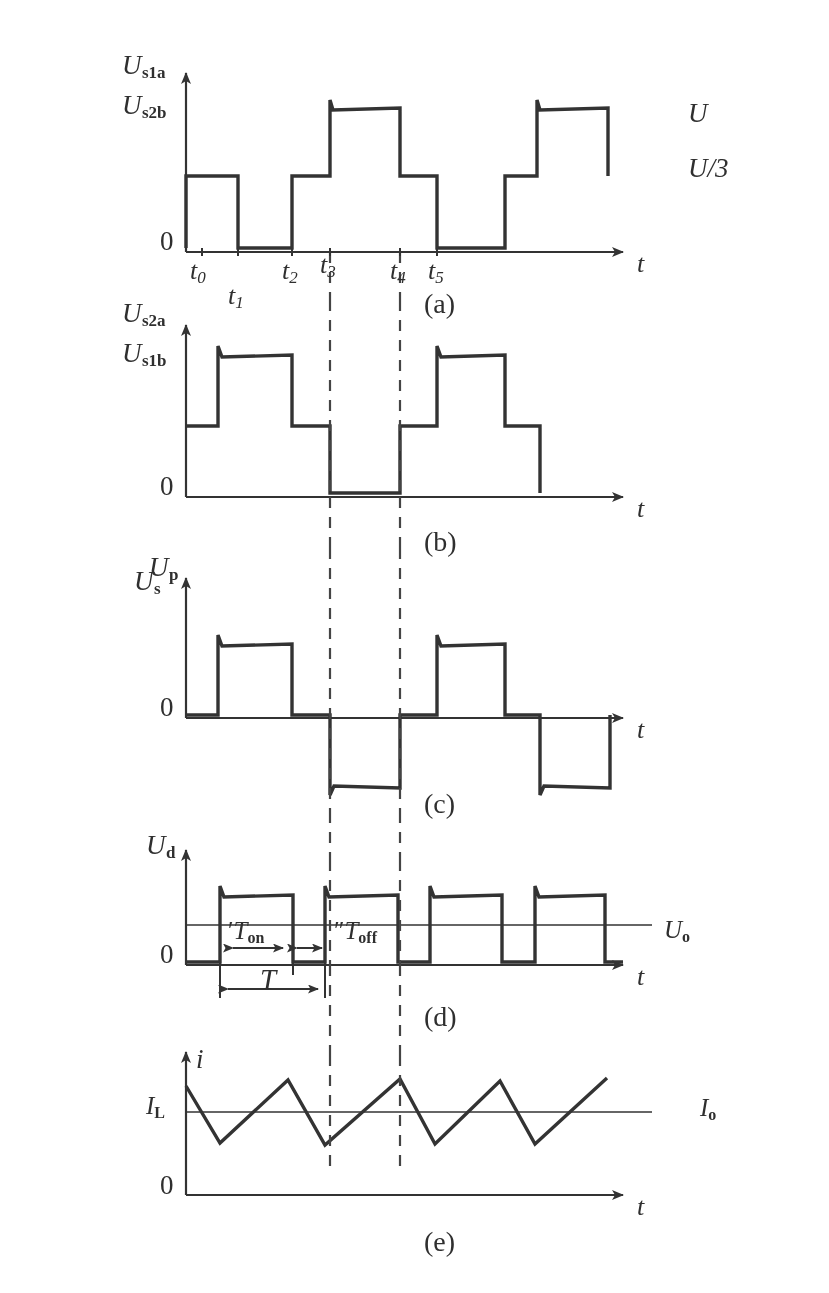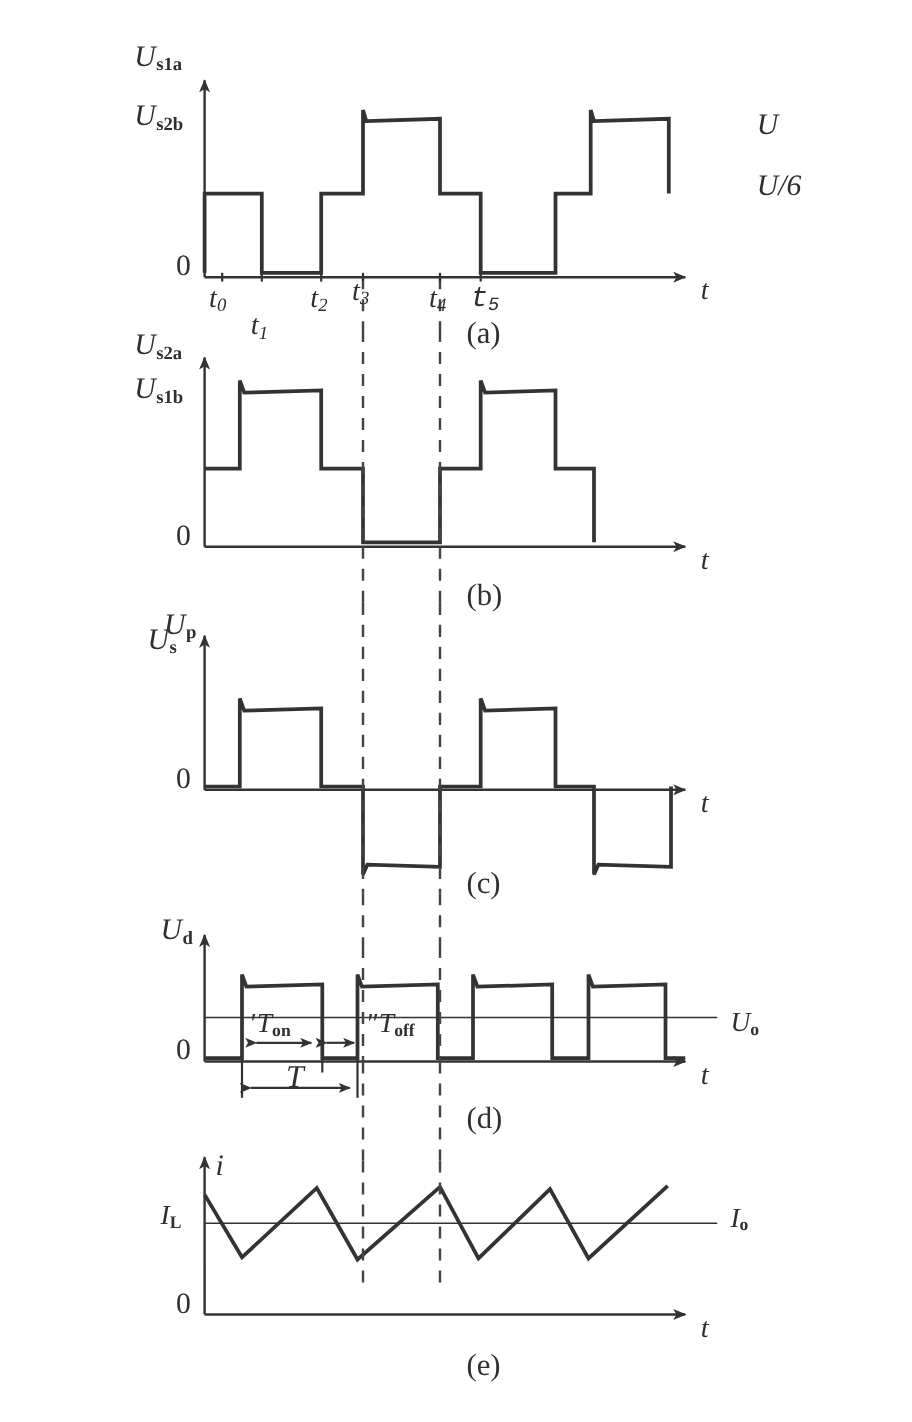--- a/index.html
+++ b/index.html
@@ -156,33 +156,33 @@
       <path class="axis" d="M186,1195 L186,1052" marker-end="url(#ah)"></path>
       <path class="lvl" d="M186,1112 L652,1112"></path>
       <path class="wf" d="
         M186,1086 L220,1143 L288,1080 L325,1145
         L400,1079 L435,1144 L500,1081 L535,1144 L607,1078"></path>
       <path class="dash" d="M330,1055 L330,1175"></path>
       <path class="dash" d="M400,1055 L400,1175"></path>
     </g>
   </svg>
 
-  <div class="lbl var" style="left:122px; top:38px;"><span>U</span><sub>s1a</sub></div>
+  <div class="lbl var" style="left:122px; top:52px;"><span>U</span><sub>s1a</sub></div>
   <div class="lbl var" style="left:122px; top:92px;font-family:Liberation Serif, serif;"><span>U</span><sub>s2b</sub></div>
   <div class="lbl zero" style="left:160px; top:228px;"><span>0</span></div>
   <div class="lbl taxis" style="left:637px; top:251px;"><span>t</span></div>
   <div class="lbl plain" style="left:688px; top:100px;"><span>U</span></div>
-  <div class="lbl plain" style="left:688px; top:155px;"><span>U/6</span></div>
+  <div class="lbl plain" style="left:688px; top:155px;"><span>U/3</span></div>
 
   <div class="lbl vart" style="left:190px; top:258px;"><span>t</span><sub>0</sub></div>
   <div class="lbl vart" style="left:228px; top:258px;margin-top:25px;"><span>t</span><sub>1</sub></div>
   <div class="lbl vart" style="left:282px; top:258px;"><span>t</span><sub>2</sub></div>
   <div class="lbl vart" style="left:320px; top:252px;font-family:Liberation Serif, serif;"><span>t</span><sub>3</sub></div>
   <div class="lbl vart" style="left:390px; top:258px;"><span>t</span><sub>4</sub></div>
-  <div class="lbl vart" style="left:428px; top:258px;font-family:Liberation Mono, monospace;"><span>t</span><sub>5</sub></div>
+  <div class="lbl vart" style="left:428px; top:258px;"><span>t</span><sub>5</sub></div>
 
   <div class="lbl panel" style="left:424px; top:290px;"><span>(a)</span></div>
 
   <div class="lbl var" style="left:122px; top:300px;"><span>U</span><sub>s2a</sub></div>
   <div class="lbl var" style="left:122px; top:340px;"><span>U</span><sub>s1b</sub></div>
   <div class="lbl zero" style="left:160px; top:473px;"><span>0</span></div>
   <div class="lbl taxis" style="left:637px; top:496px;"><span>t</span></div>
   <div class="lbl panel" style="left:424px; top:528px;"><span>(b)</span></div>
 
   <div class="lbl var" style="left:134px; top:554px;margin-left:15px;"><span>U</span><sub>p</sub></div>
@@ -197,16 +197,16 @@
   <div class="lbl dimlbl" style="left:664px; top:917px;"><span>U</span><sub>o</sub></div>
   <div class="lbl dimlbl" style="left:228px; top:918px;"><span class="prime">′</span><span>T</span><sub>on</sub></div>
   <div class="lbl dimlbl" style="left:334px; top:918px;text-align:right;"><span class="prime">″</span><span>T</span><sub>off</sub></div>
   <div class="lbl dimlbl" style="left:260px; top:965px; font-size:29px;"><span>T</span></div>
   <div class="lbl panel" style="left:424px; top:1003px;"><span>(d)</span></div>
 
   <div class="lbl plain" style="left:196px; top:1046px;"><span>i</span></div>
   <div class="lbl dimlbl" style="left:146px; top:1093px;"><span>I</span><sub>L</sub></div>
   <div class="lbl zero" style="left:160px; top:1172px;"><span>0</span></div>
   <div class="lbl taxis" style="left:637px; top:1194px;"><span>t</span></div>
-  <div class="lbl dimlbl" style="left:664px; top:1095px;"><span>I</span><sub>o</sub></div>
+  <div class="lbl dimlbl" style="left:700px; top:1095px;"><span>I</span><sub>o</sub></div>
   <div class="lbl panel" style="left:424px; top:1228px;"><span>(e)</span></div>
 
 </div>
 
 </body></html>

